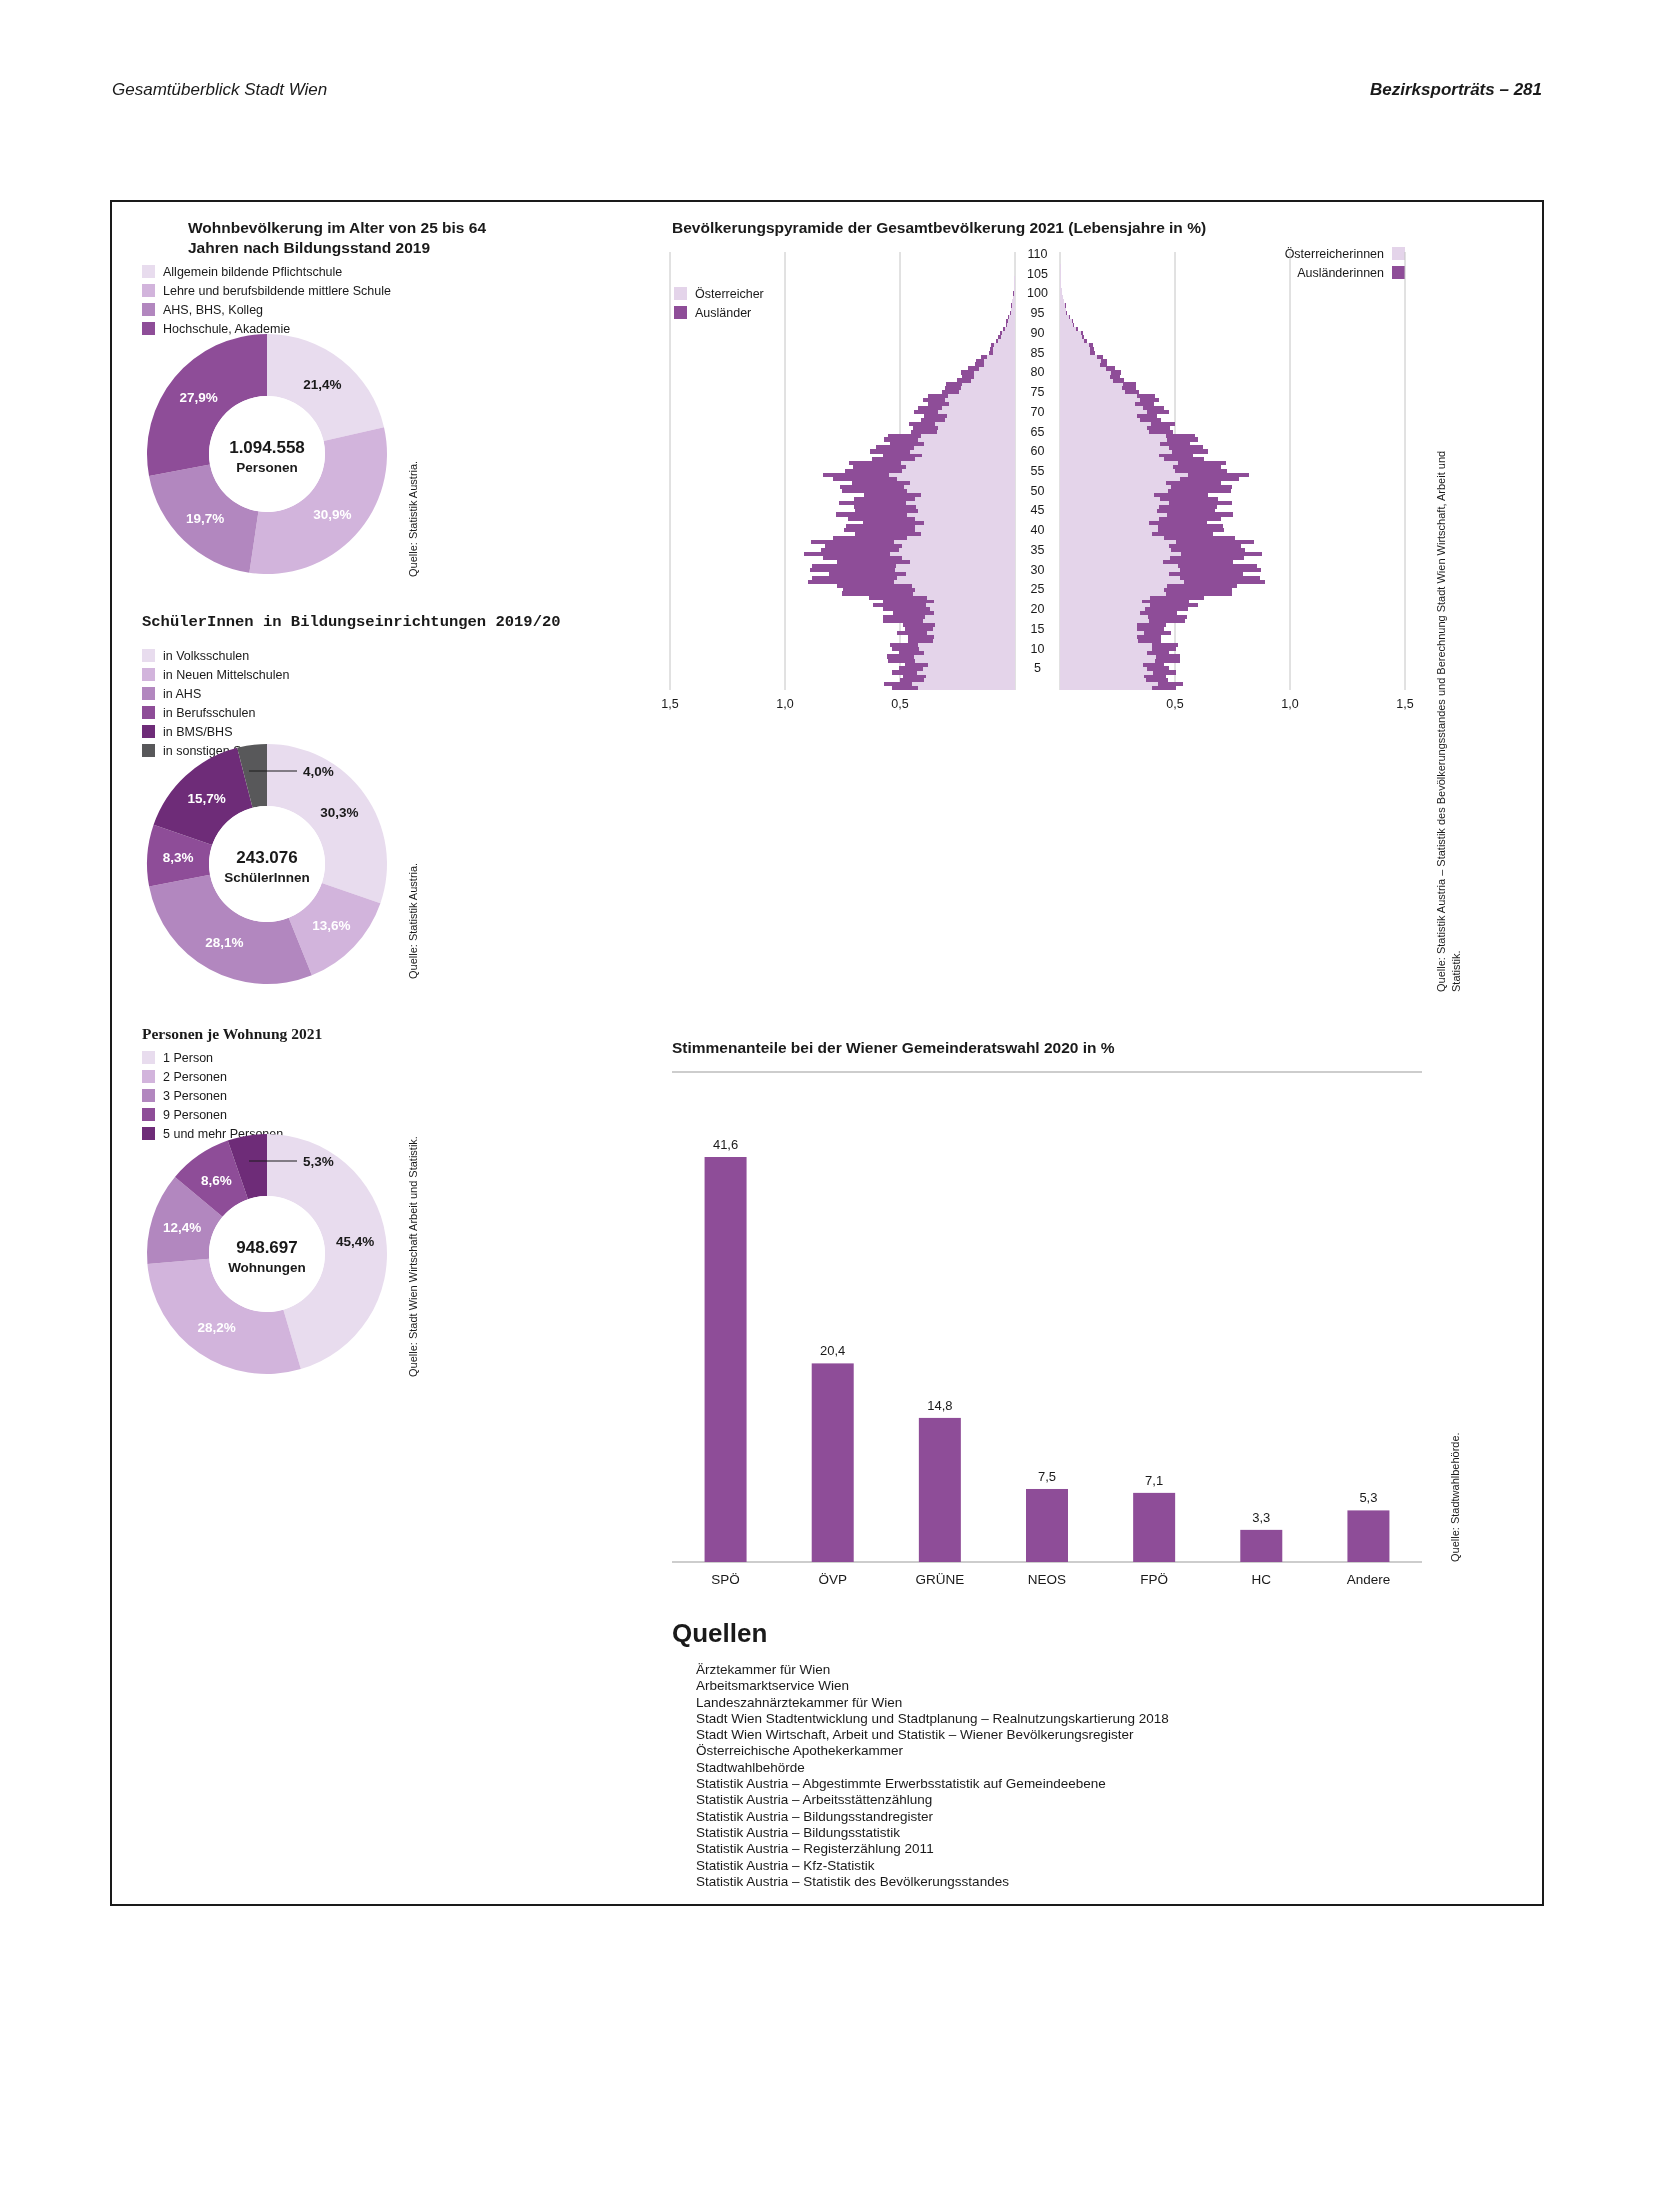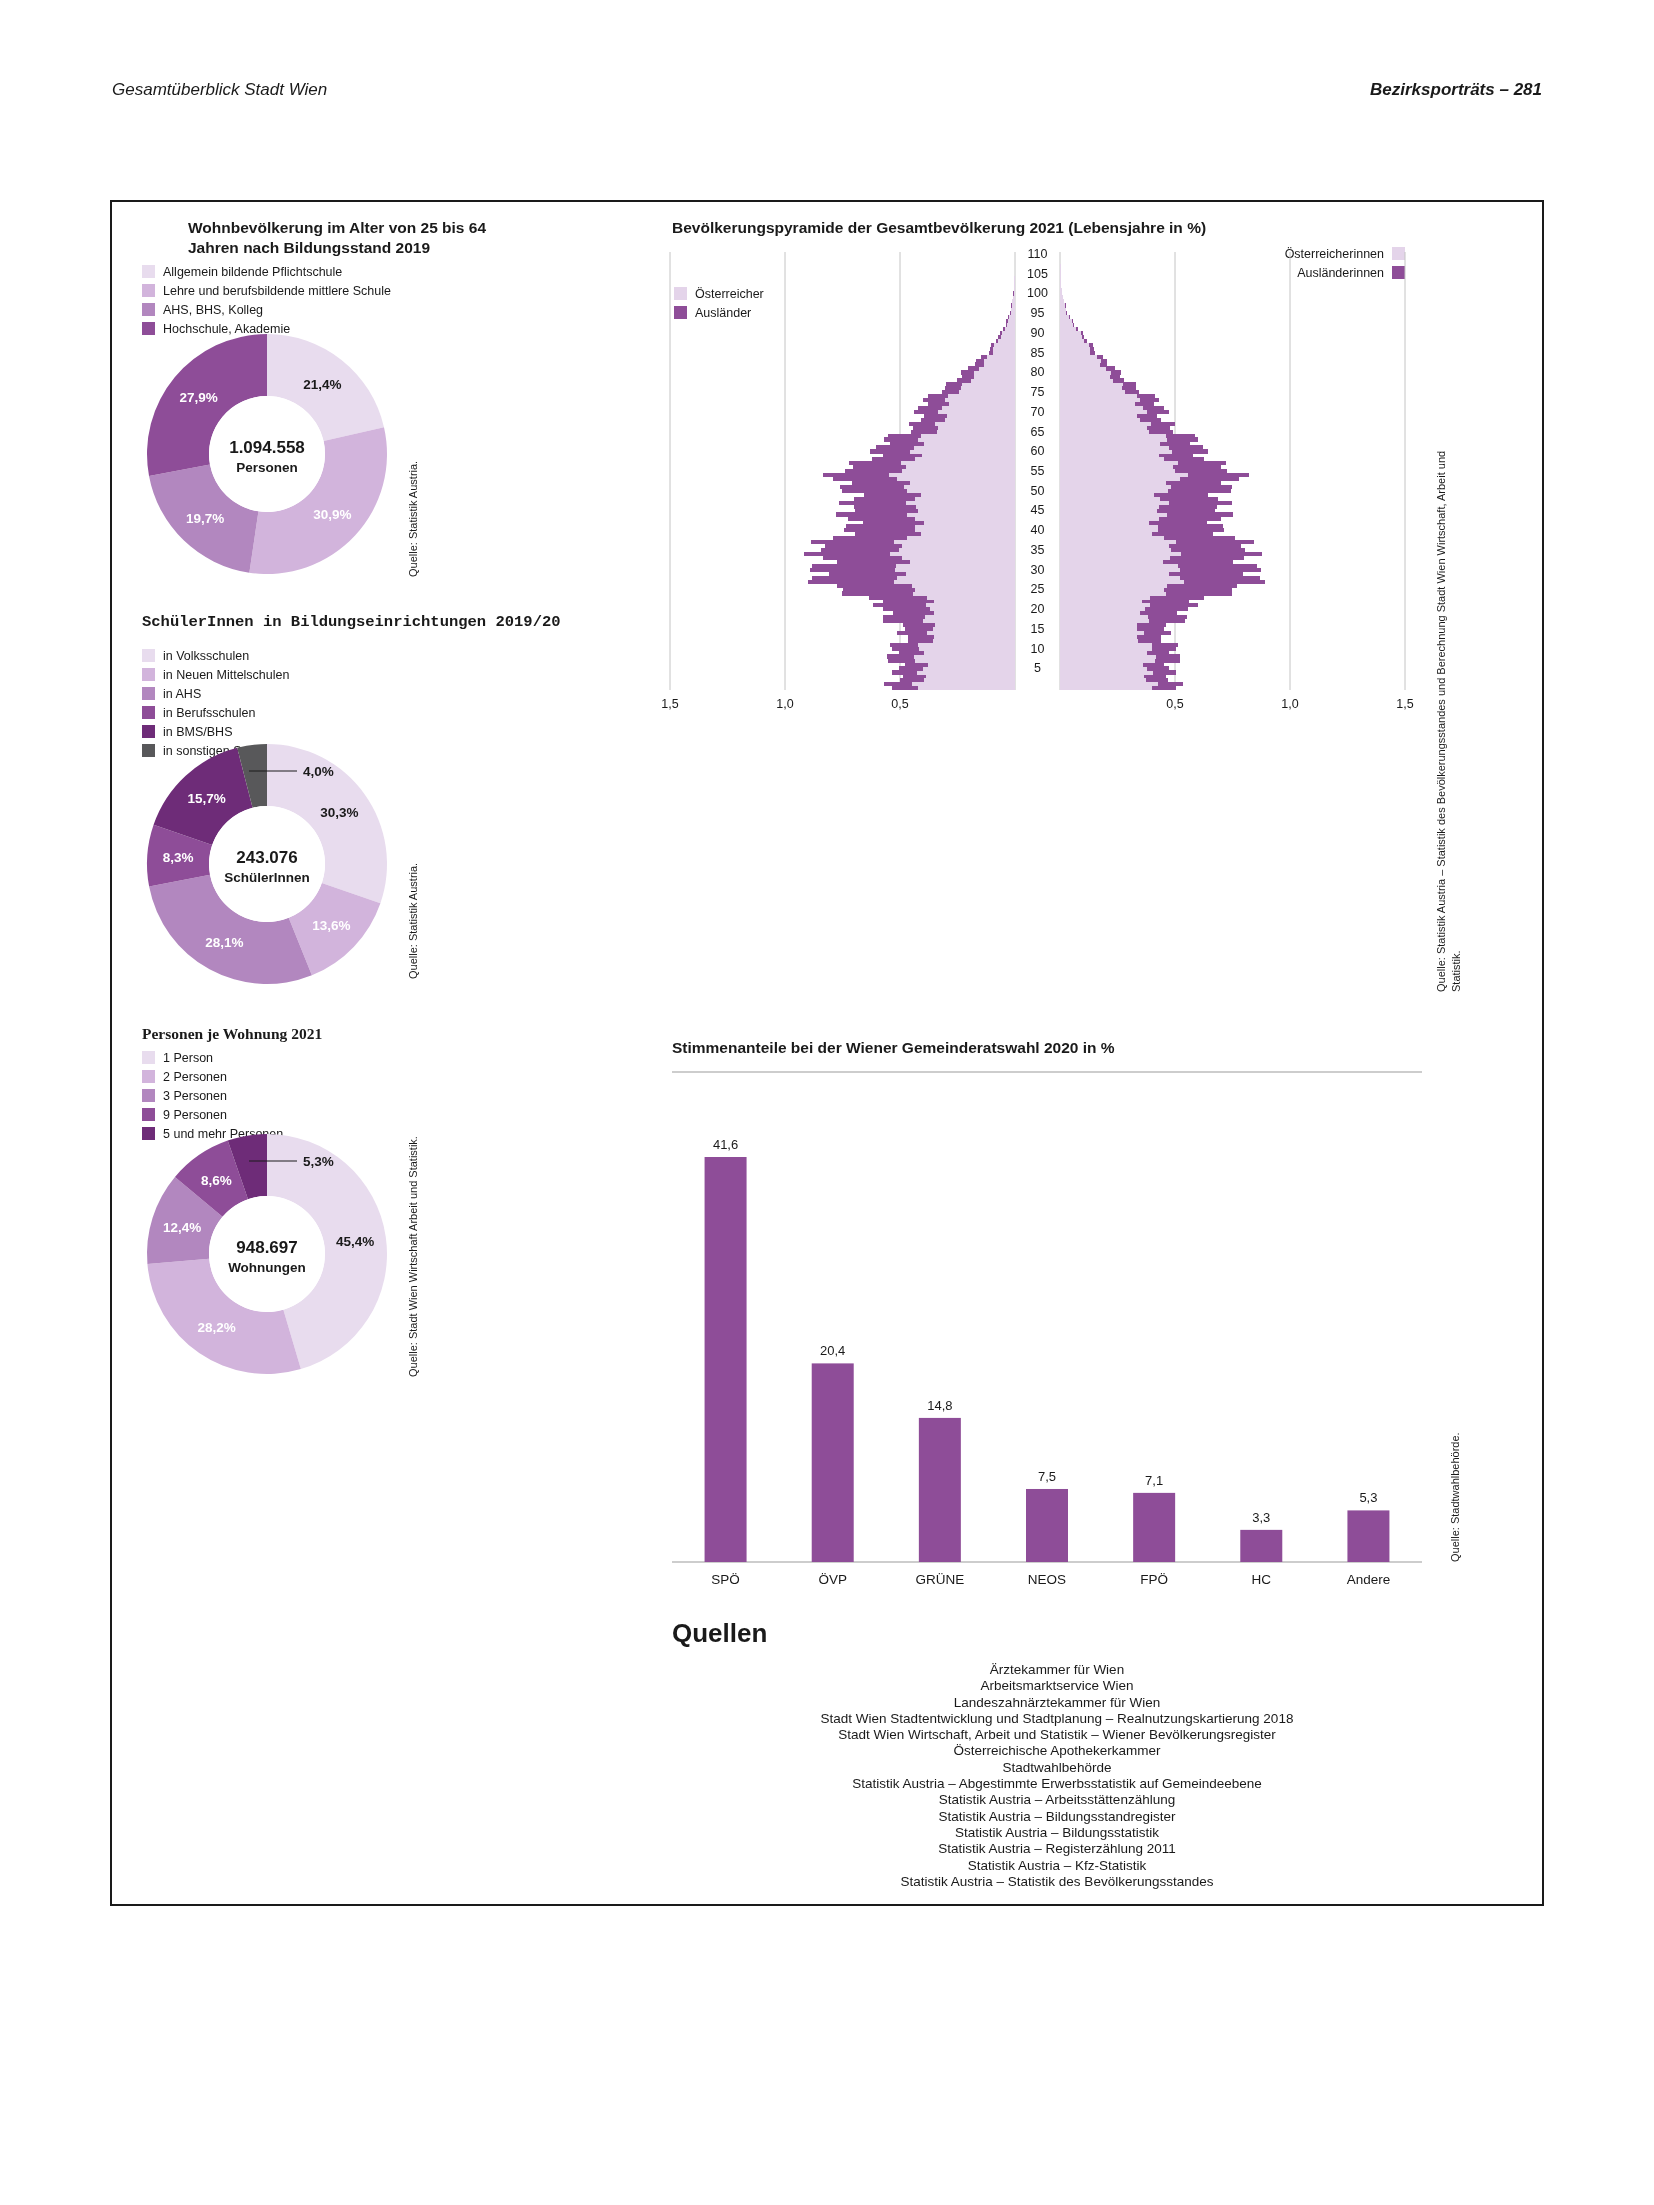--- a/index.html
+++ b/index.html
@@ -38,21 +38,21 @@
   .s3   { left:294px; top:878px; height:297px; width:16px; }
   .t-pyr { left:560px; top:16px; width:720px; }
   .pl-left  { left:562px; top:42px;margin-top:40px; }
   .pl-right { left:1000px; top:42px; width:293px; }
   #pyr { position:absolute; left:558px; top:40px; width:735px; height:475px; }
   .s-pyr { left:1322px; top:205px; height:585px; width:34px; }
   .t-bar { left:560px; top:836px; width:720px; }
   #bars { position:absolute; left:560px; top:860px; width:750px; height:540px; }
   .s-bar { left:1336px; top:1140px; height:220px; width:16px; }
   .q-head { position:absolute; left:560px; top:1416px; font-size:26px; font-weight:bold; }
-  .q-list { position:absolute; left:560px; top:1460px; width:770px;text-align:center; }
+  .q-list { position:absolute; left:584px; top:1460px; width:770px; }
   .q-item { font-size:13.5px; line-height:16.3px; }
 </style>
 </head>
 <body>
 
 <div class="page">
 
   <div class="header">
     <span class="h-left">Gesamtüberblick Stadt Wien</span>
     <span class="h-right">Bezirksporträts – 281</span>

